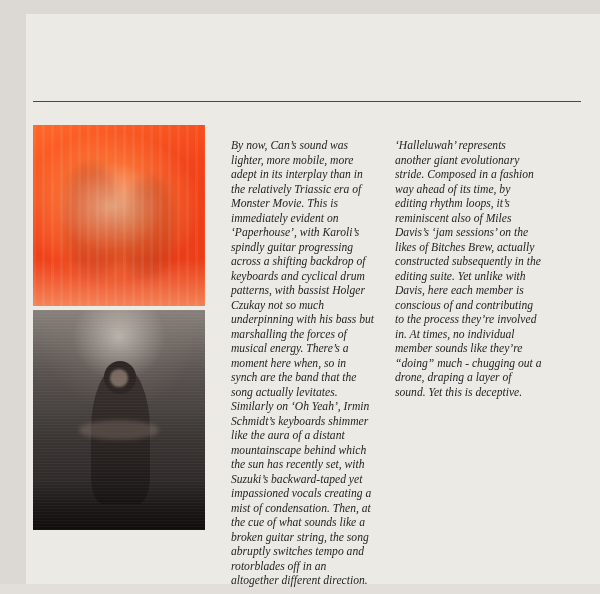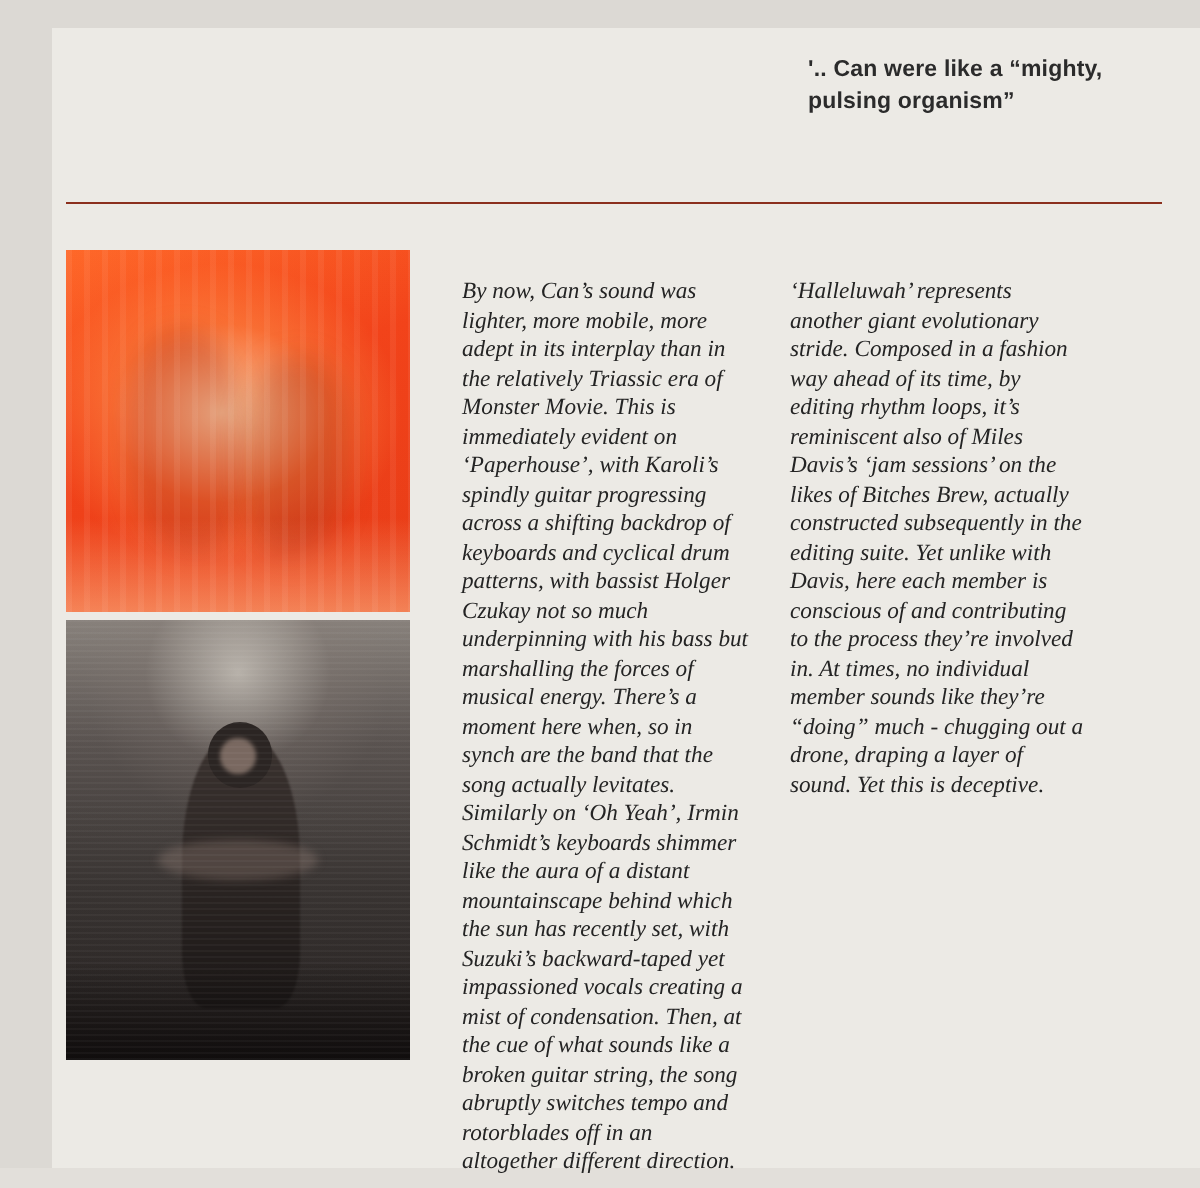--- a/index.html
+++ b/index.html
@@ -194,21 +194,20 @@
 </style>
 </head>
 <body>
 
 <div class="page">
 
   <div class="scan-edge-left"></div>
   <div class="scan-edge-top"></div>
   <div class="scan-edge-bottom"></div>
 
-  <div class="pull-quote">'.. Can were like a “mighty, pulsing organism”</div>
 
   <div class="rule"></div>
 
   <div class="photo-top">
     <div class="g1"></div>
     <div class="shape-a"></div>
     <div class="shape-b"></div>
     <div class="shape-c"></div>
     <div class="streak"></div>
   </div>

